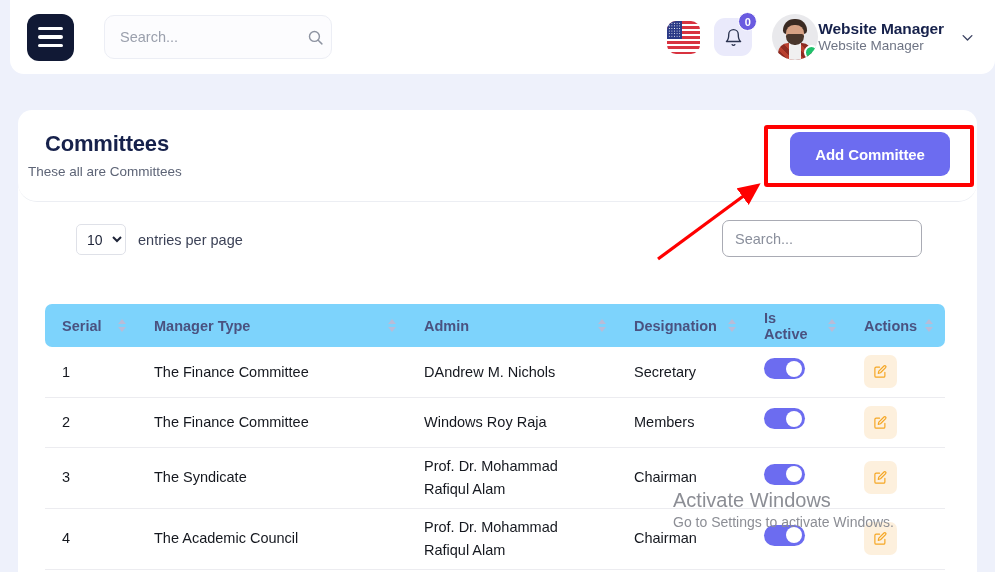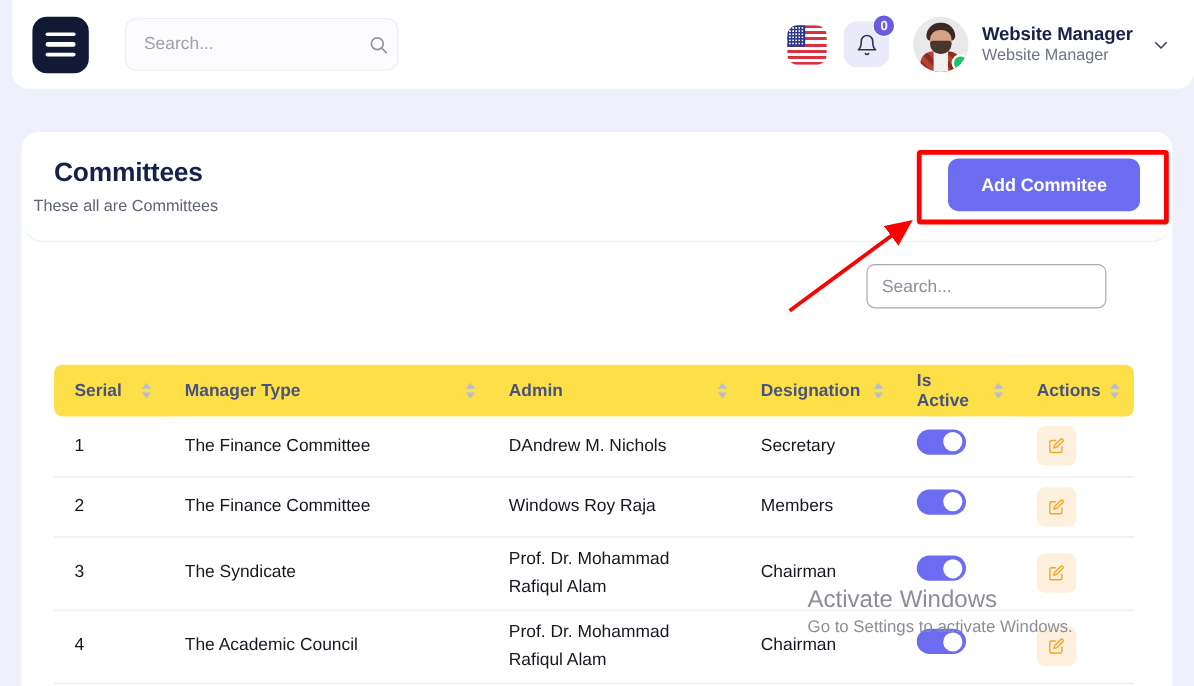--- a/index.html
+++ b/index.html
@@ -63,21 +63,21 @@
   .avatar { position: relative; width: 46px; height: 46px; border-radius: 50%; flex: 0 0 auto;
             background: #e9e9ec; overflow: hidden; }
   .avatar .hair { position:absolute; left:11px; top:5px; width:24px; height:15px; border-radius:12px 12px 4px 4px; background:#3a2a22; }
   .avatar .face { position:absolute; left:14px; top:11px; width:18px; height:19px; border-radius:9px 9px 10px 10px; background:#d6a184; }
   .avatar .beard { position:absolute; left:14px; top:20px; width:18px; height:11px; border-radius:3px 3px 10px 10px; background:#4a372c; }
   .avatar .body { position:absolute; left:6px; top:29px; width:34px; height:18px; border-radius:10px 10px 0 0;
                   background: repeating-linear-gradient(45deg, #b8402f 0 4px, #8e2b22 4px 8px); }
   .avatar .shirt { position:absolute; left:17px; top:29px; width:12px; height:18px; background:#f0f0f0; }
   .online { position: absolute; right: -1px; bottom: 0px; width: 15px; height: 15px; border-radius: 50%;
             background: #1fc16b; border: 2px solid #fff; }
-  .pinfo { margin-left: 11px; line-height: 1.25; }
+  .pinfo { line-height: 1.25; }
   .pname { font-size: 15.5px; font-weight: bold; color: #16214b; letter-spacing: -0.1px; }
   .prole { font-size: 13.5px; color: #6e7484; }
   .chev { margin-left: 16px; width: 15px; height: 15px; }
 
   
   .card {
     position: absolute; left: 18px; top: 110px; width: 959px; height: 480px;
     background: #ffffff; border-radius: 14px;
   }
   .card-head { position: relative; height: 92px; border-bottom: 1px solid #eceef3; border-radius: 19px; }
@@ -107,21 +107,21 @@
     display: flex; align-items: center; padding: 0 12px;
   }
   .tsearch input { border: none; outline: none; width: 100%; background: transparent;
     font-family: "Liberation Sans", sans-serif; font-size: 14.5px; color: #3c4257; }
   .tsearch input::placeholder { color: #8a8f9c; }
 
   
   .tbl-wrap { position: absolute; left: 45px; top: 304px; width: 900px; }
   table { width: 900px; border-collapse: collapse; table-layout: fixed; }
   thead th {
-    background: #fde047; height: 43px; font-size: 14.5px; font-weight: bold; color: #4a5280;
+    background: #7dd3fc; height: 43px; font-size: 14.5px; font-weight: bold; color: #4a5280;
     text-align: left; padding: 0 14px; vertical-align: middle; cursor: pointer;
   }
   thead th:first-child { border-top-left-radius: 7px; border-bottom-left-radius: 7px; padding-left: 17px; }
   thead th:last-child { border-top-right-radius: 7px; border-bottom-right-radius: 7px; }
   .th-in { display: flex; align-items: center; justify-content: space-between; }
   .sorter { display: flex; flex-direction: column; gap: 3px; margin-left: 8px; flex: 0 0 auto; }
   .sorter i { display: block; width: 0; height: 0; border-left: 4.5px solid transparent;
               border-right: 4.5px solid transparent; }
   .sorter i.up { border-bottom: 5px solid #b7bcd8; }
   .sorter i.dn { border-top: 5px solid #b7bcd8; }
@@ -208,24 +208,30 @@
       </div>
 
     </div>
   </div>
 
   <div class="card">
 
     <div class="card-head">
       <div class="ctitle">Committees</div>
       <div class="csub">These all are Committees</div>
-      <button class="addbtn">Add Commitee</button>
+      <button class="addbtn">Add Committee</button>
     </div>
 
     <div class="controls">
+      <div class="perpage">
+        <select>
+          <option>10</option>
+        </select>
+        <span class="perpage-label">entries per page</span>
+      </div>
       <div class="tsearch">
         <input type="text" placeholder="Search..." style="">
       </div>
     </div>
   </div>
 
   <div class="tbl-wrap">
     <table>
       <colgroup>
         <col style="width:95px">

